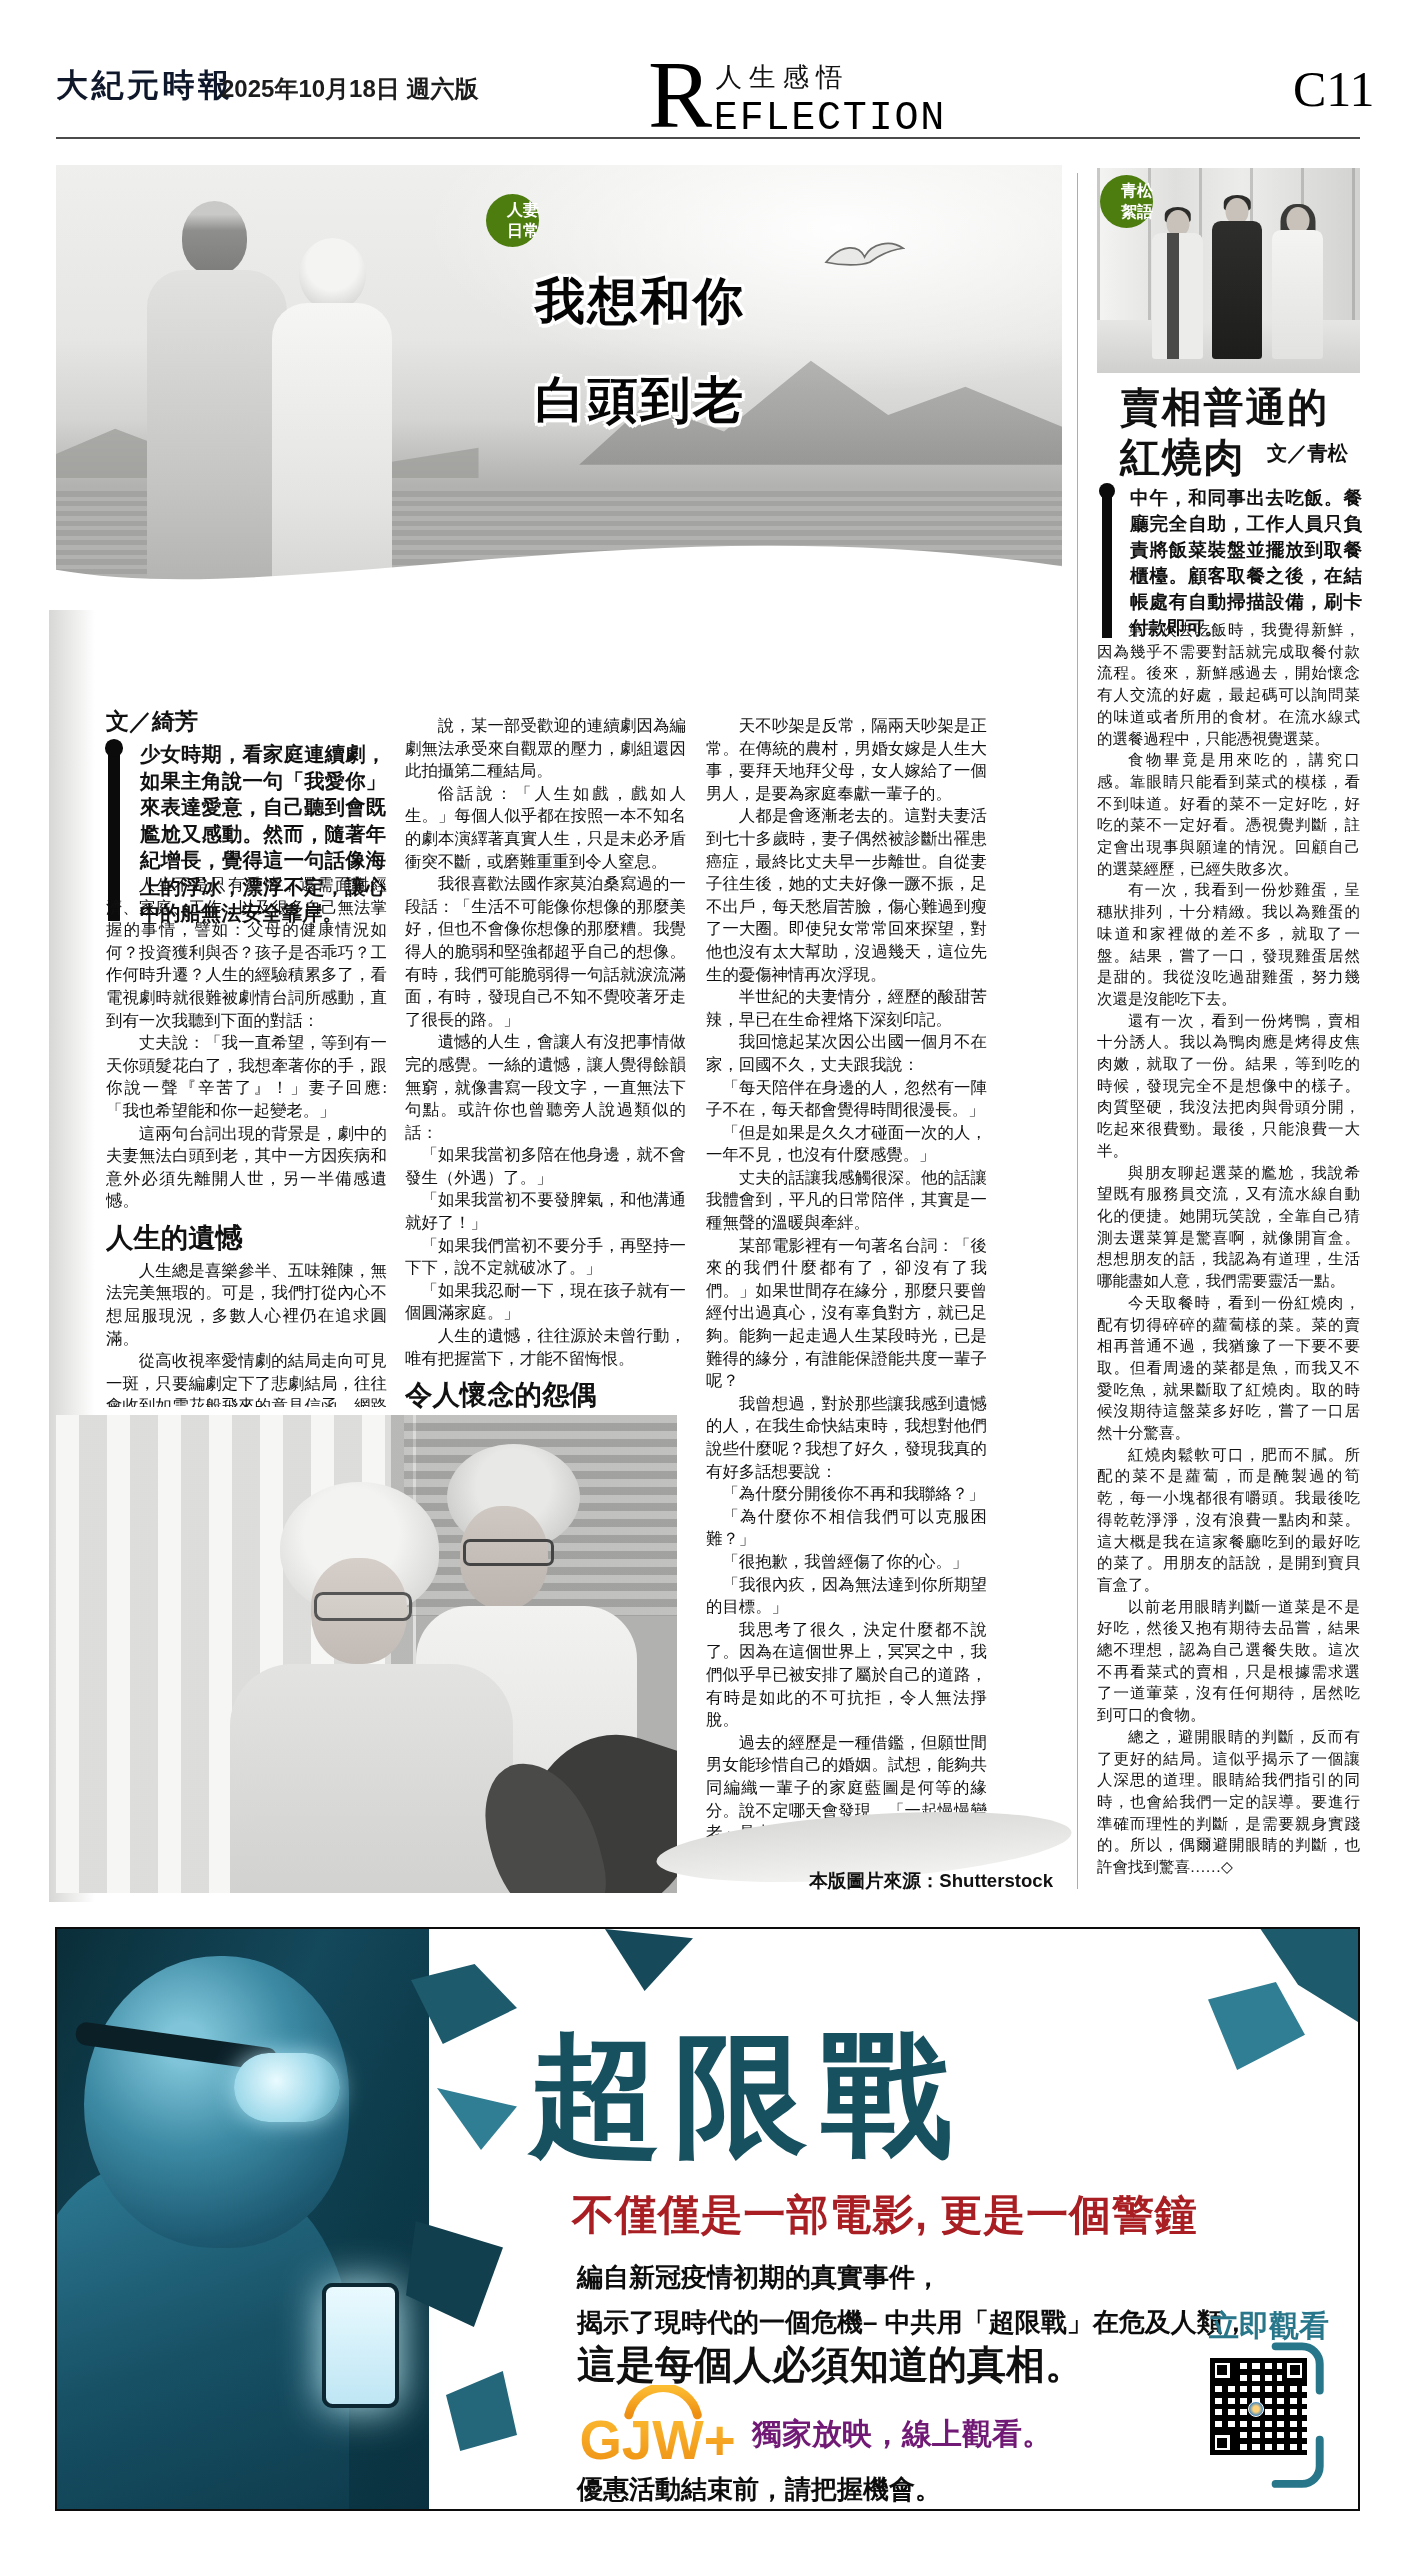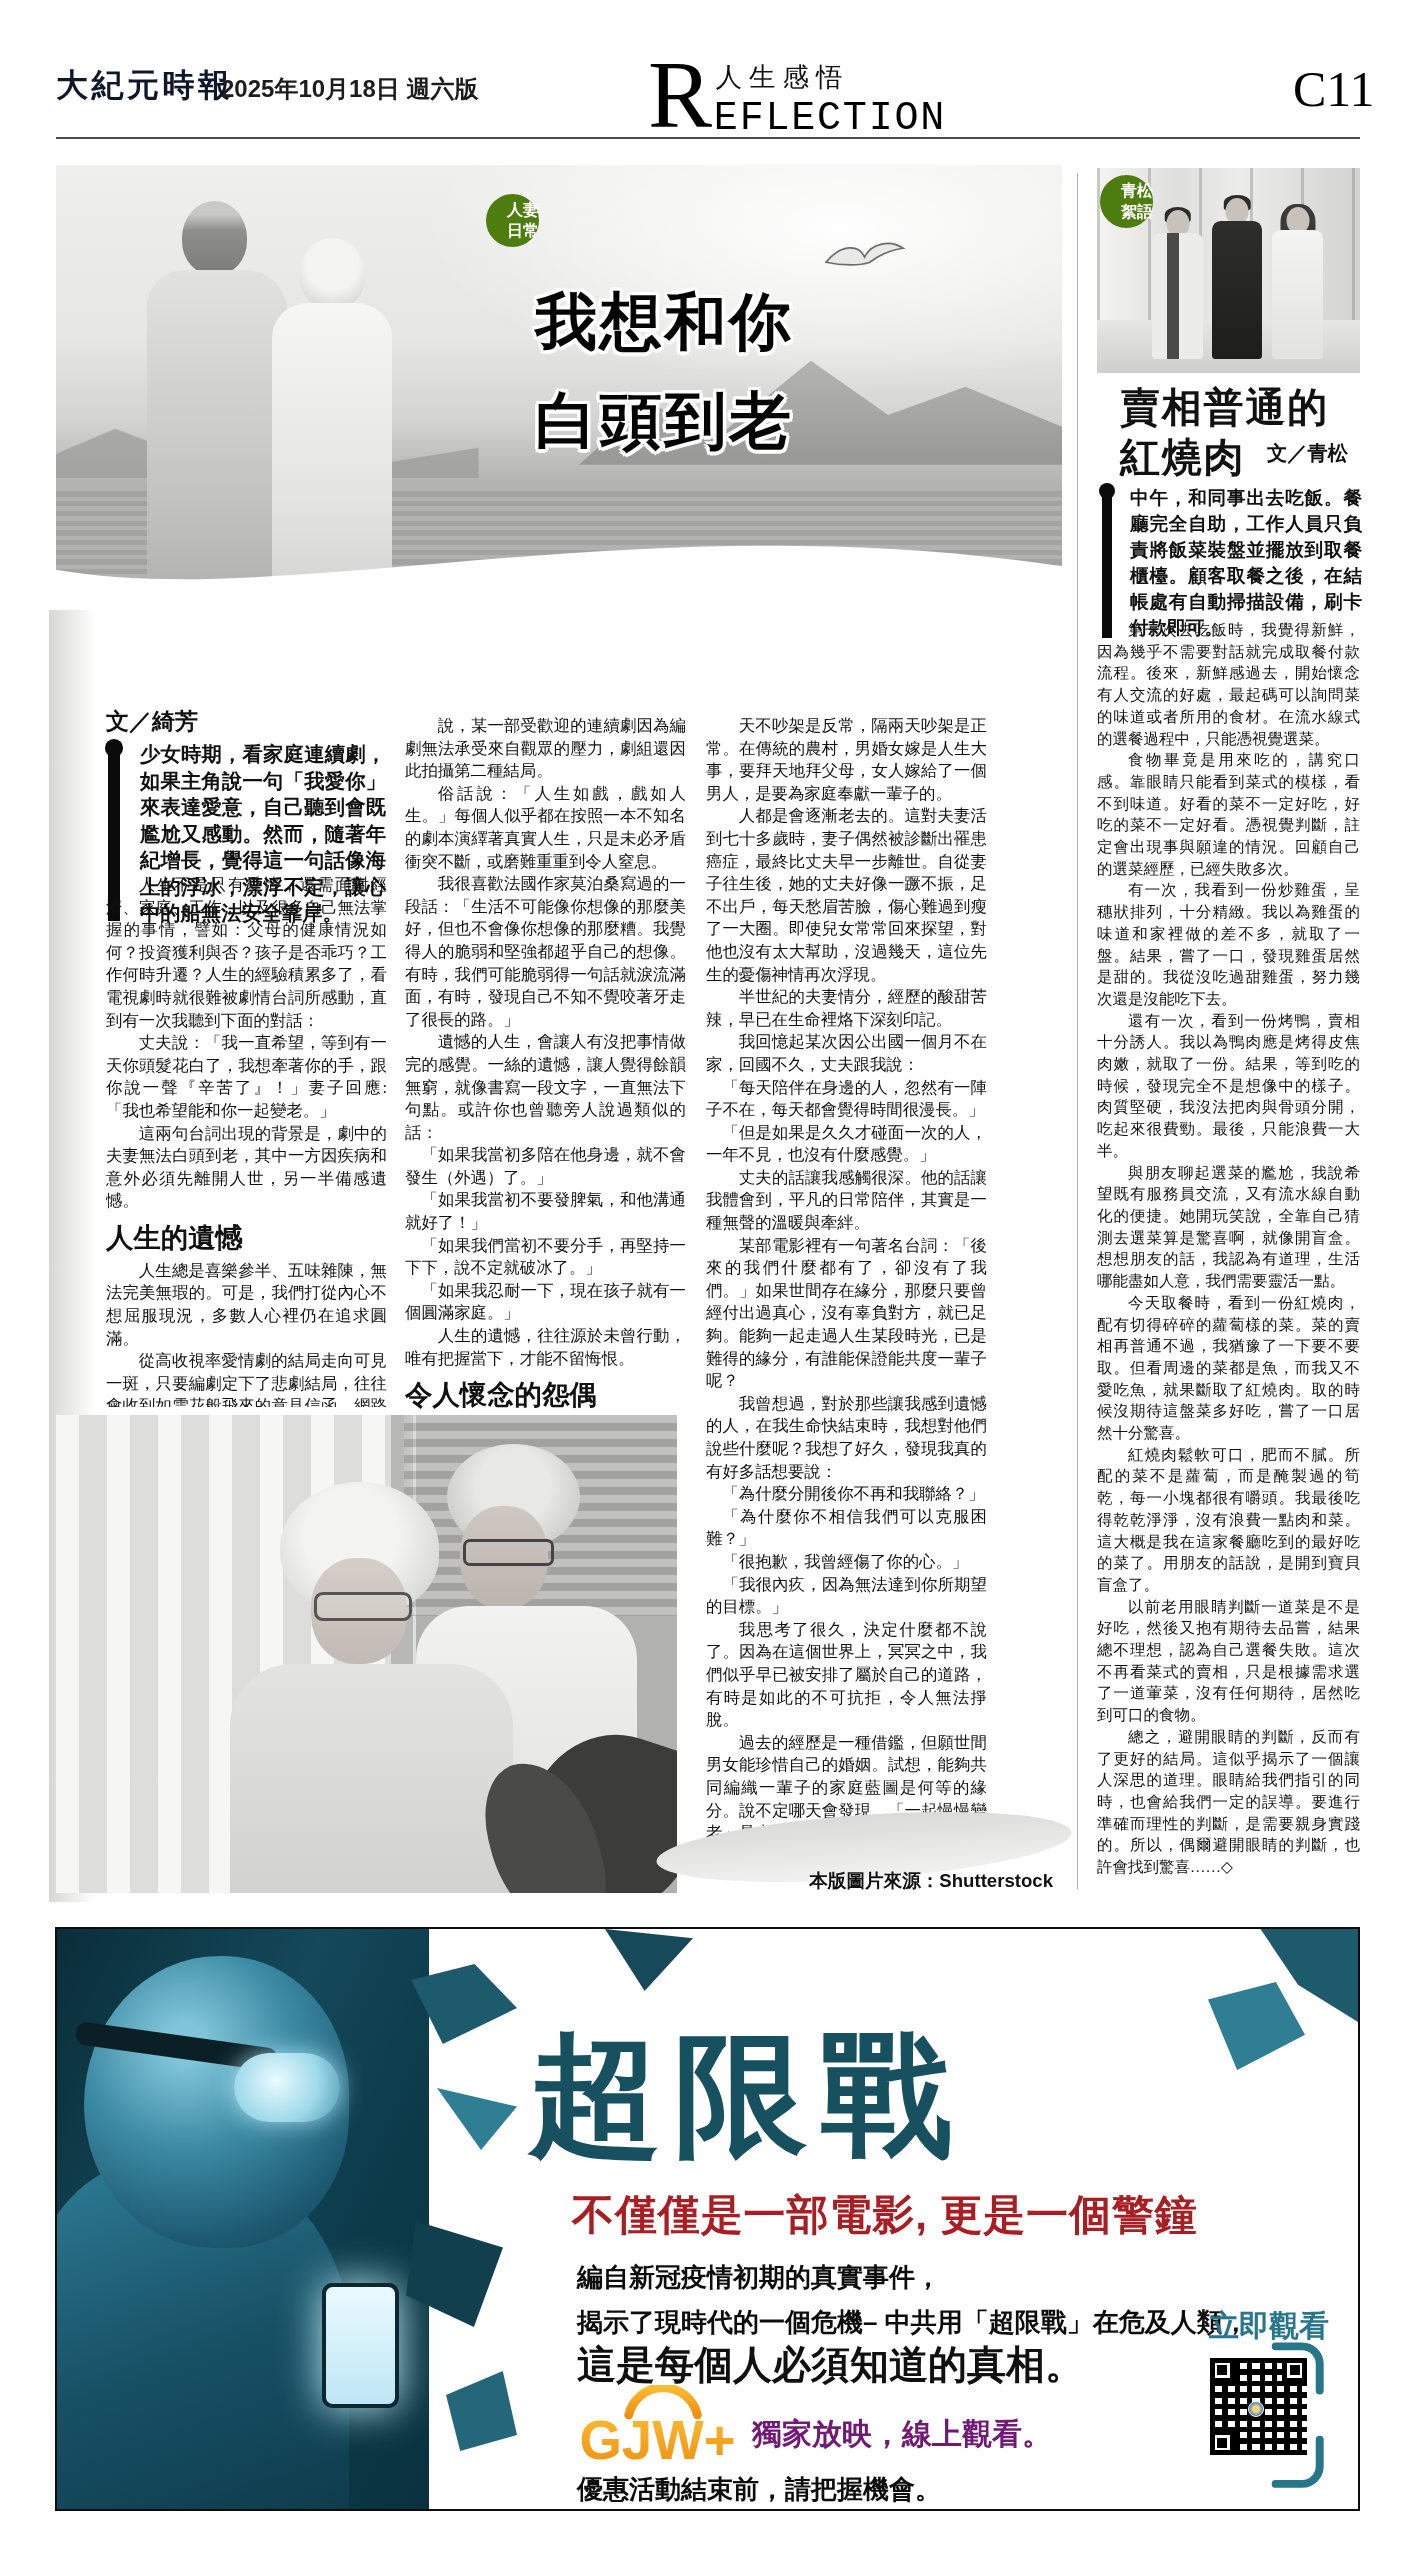--- a/index.html
+++ b/index.html
@@ -40,21 +40,21 @@
     background:linear-gradient(180deg,#e2e2e0,#c4c4c2 70%,#b4b4b2);}
   .woman-fig{left:21.5%;top:16%;width:120px;height:345px;}
   .woman-fig::before{content:"";position:absolute;left:26.5px;top:0;width:67px;height:73px;border-radius:50%;
     background:radial-gradient(circle at 50% 36%,#f4f4f2 45%,#dededc 70%,#c9c9c7);}
   .woman-fig::after{content:"";position:absolute;left:0;top:65px;width:120px;height:280px;border-radius:35px 35px 7px 7px;
     background:linear-gradient(180deg,#f6f6f4,#e4e4e2 70%,#d6d6d4);}
   .hero-swoosh{left:0;bottom:-1.8px;width:100%;height:106px;}
   .tag-circle{width:53px;height:53px;border-radius:50%;background:#4d7c0f;color:#fff;
     text-align:right;font-weight:bold;font-size:16px;line-height:21px;padding-top:5.3px;box-sizing:border-box;}
   .hero-tag{left:430px;top:29px;}
-  .hero-title{left:479px;top:107px;font-weight:900;font-size:62px;line-height:99px;color:#050505;letter-spacing:2.7px;
+  .hero-title{left:479px;top:87px;font-weight:900;font-size:50px;line-height:99px;color:#050505;letter-spacing:2.7px;
     text-shadow:-3.5px 0 0 #fff,3.5px 0 0 #fff,0 -3.5px 0 #fff,0 3.5px 0 #fff,-2.7px -2.7px 0 #fff,2.7px 2.7px 0 #fff,-2.7px 2.7px 0 #fff,2.7px -2.7px 0 #fff;}
   .gull{left:768px;top:71px;}
 
   
   .left-shade{left:49px;top:610px;width:46px;height:1292px;background:linear-gradient(90deg,#d7d7d5,#fff);}
   .byline-main{left:106px;top:706px;font-weight:bold;font-size:23px;}
   .lead-block{left:106px;top:741px;width:280px;padding-left:34px;box-sizing:border-box;
     font-weight:bold;font-size:20.3px;line-height:26.5px;text-align:justify;}
   .lead-block::before{content:"";position:absolute;left:1.8px;top:3.5px;width:12.4px;height:calc(100% - 8.8px);
     background:#0b0b0b;border-radius:7px 7px 0 0;}

